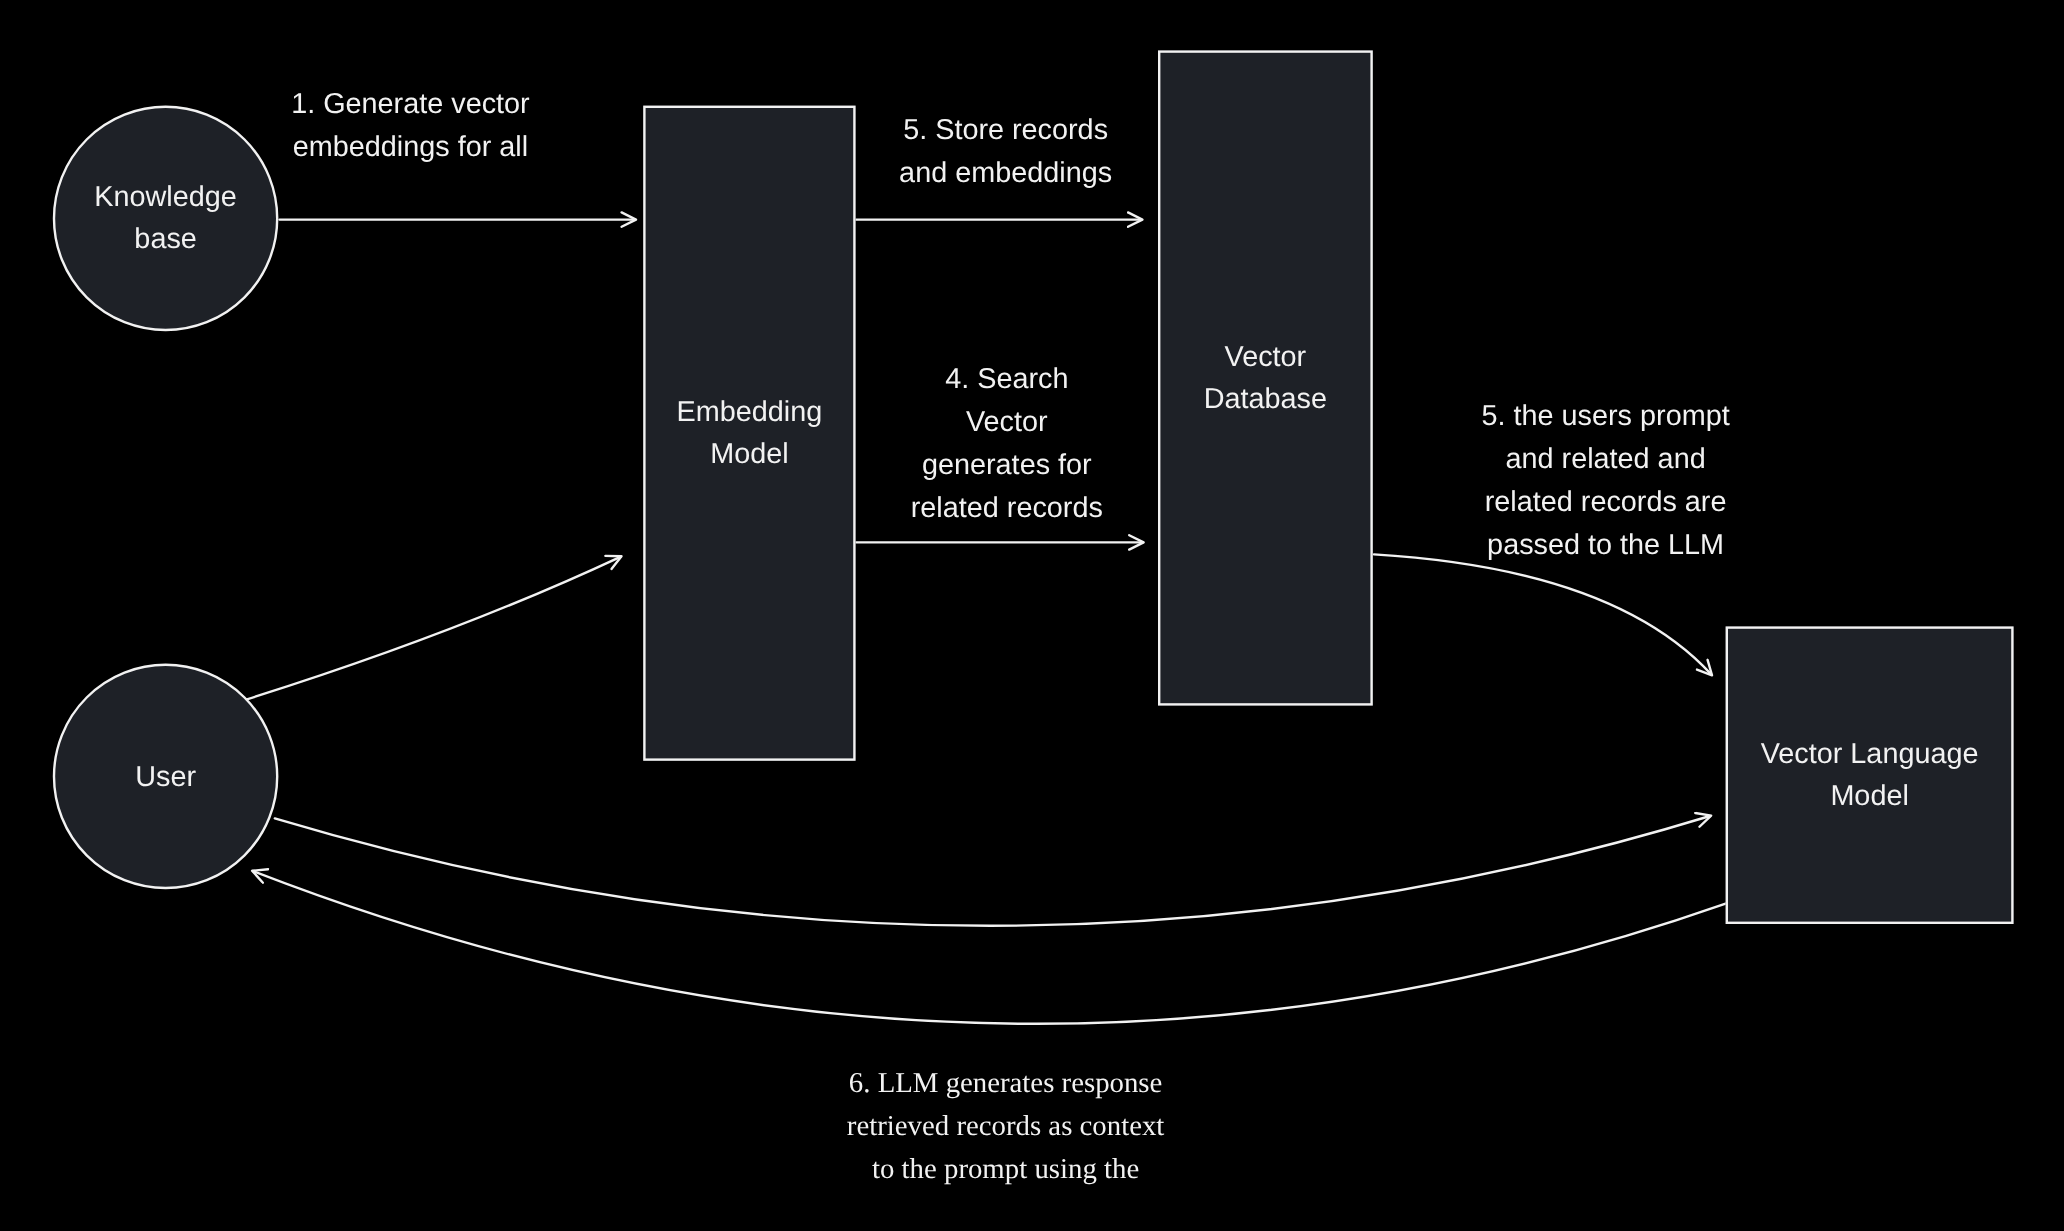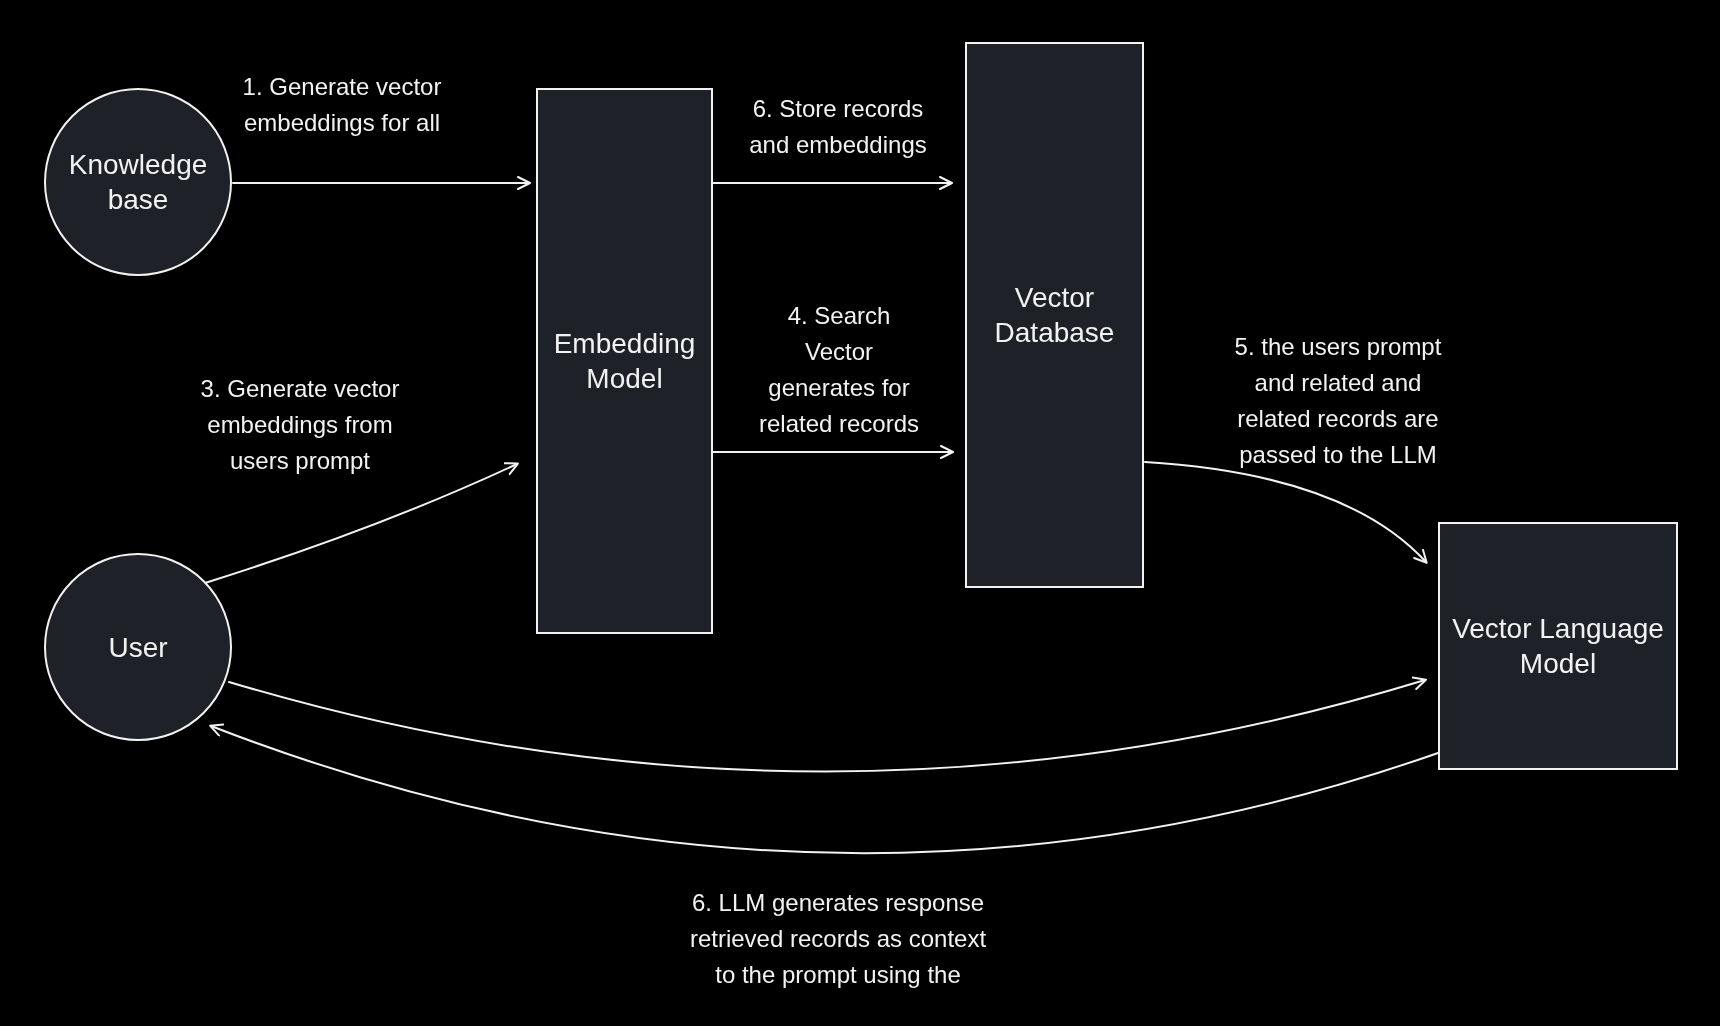--- a/index.html
+++ b/index.html
@@ -29,21 +29,21 @@
     border: 2px solid #f2f2f2;
     display: flex;
     flex-direction: column;
     align-items: center;
     justify-content: center;
   }
   .node.circle { border-radius: 50%; }
   .node .nline {
     display: block;
     color: #f2f2f2;
-    font-size: 28px;
+    font-size: 24px;
     line-height: 35px;
     white-space: nowrap;
     font-weight: 400;
   }
   .edge-label {
     position: absolute;
     transform: translateX(-50%);
     text-align: center;
   }
   .edge-label .eline {
@@ -59,21 +59,21 @@
   #node-user           { left: 44px;   top: 553px; width: 188px; height: 188px; }
   #node-embedding      { left: 536px;  top: 42px;  width: 177px; height: 546px; margin-top: 46px; }
   #node-vectordb       { left: 965px;  top: 42px;  width: 179px; height: 546px; }
   #node-llm            { left: 1438px; top: 522px; width: 240px; height: 248px; }
   
   #label-step1 { left: 342px;  top: 69px;  }
   #label-step2 { left: 838px;  top: 91px;  }
   #label-step3 { left: 300px;  top: 371px; }
   #label-step4 { left: 839px;  top: 298px; text-decoration: underline; }
   #label-step5 { left: 1338px; top: 329px; }
-  #label-step6 { left: 838px;  top: 885px; }
+  #label-step6 { left: 838px;  top: 885px; font-family: Liberation Serif, serif; }
 </style>
 </head>
 <body>
 
 <div id="stage">
 
   <svg id="wires" viewBox="0 0 1720 1026" xmlns="http://www.w3.org/2000/svg">
     <defs>
       <marker id="arrowhead" markerUnits="userSpaceOnUse" markerWidth="16" markerHeight="16" refX="12" refY="7" orient="auto">
         <path d="M1 1 L13 7 L1 13" fill="none" stroke="#f2f2f2" stroke-width="2" stroke-linecap="round" stroke-linejoin="round"></path>
@@ -113,29 +113,24 @@
     <span class="nline">Vector Language</span>
     <span class="nline">Model</span>
   </div>
 
   <div class="edge-label" id="label-step1">
     <span class="eline">1. Generate vector</span>
     <span class="eline">embeddings for all</span>
   </div>
 
   <div class="edge-label" id="label-step2">
-    <span class="eline">6. Store records</span>
+    <span class="eline">5. Store records</span>
     <span class="eline">and embeddings</span>
   </div>
 
-  <div class="edge-label" id="label-step3">
-    <span class="eline">3. Generate vector</span>
-    <span class="eline">embeddings from</span>
-    <span class="eline">users prompt</span>
-  </div>
 
   <div class="edge-label" id="label-step4">
     <span class="eline">4. Search</span>
     <span class="eline">Vector</span>
     <span class="eline">generates for</span>
     <span class="eline">related records</span>
   </div>
 
   <div class="edge-label" id="label-step5">
     <span class="eline">5. the users prompt</span>

